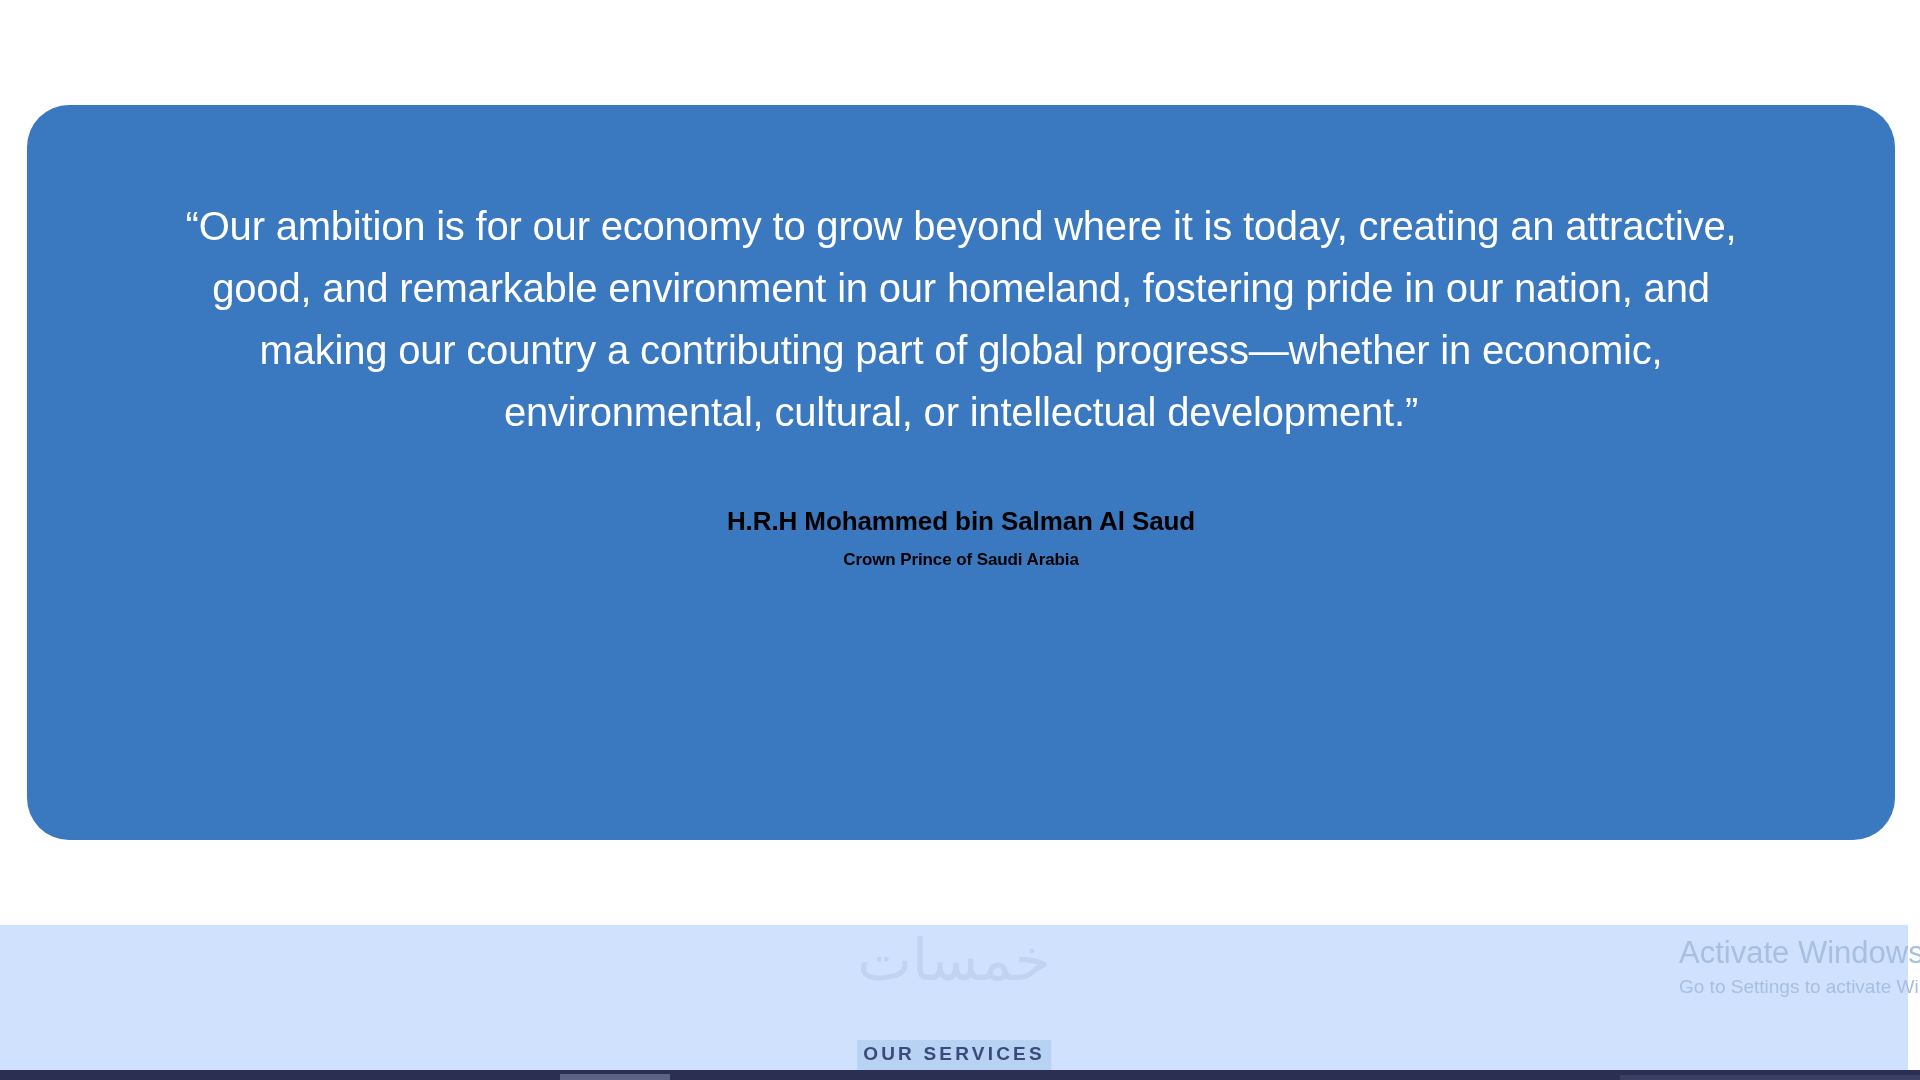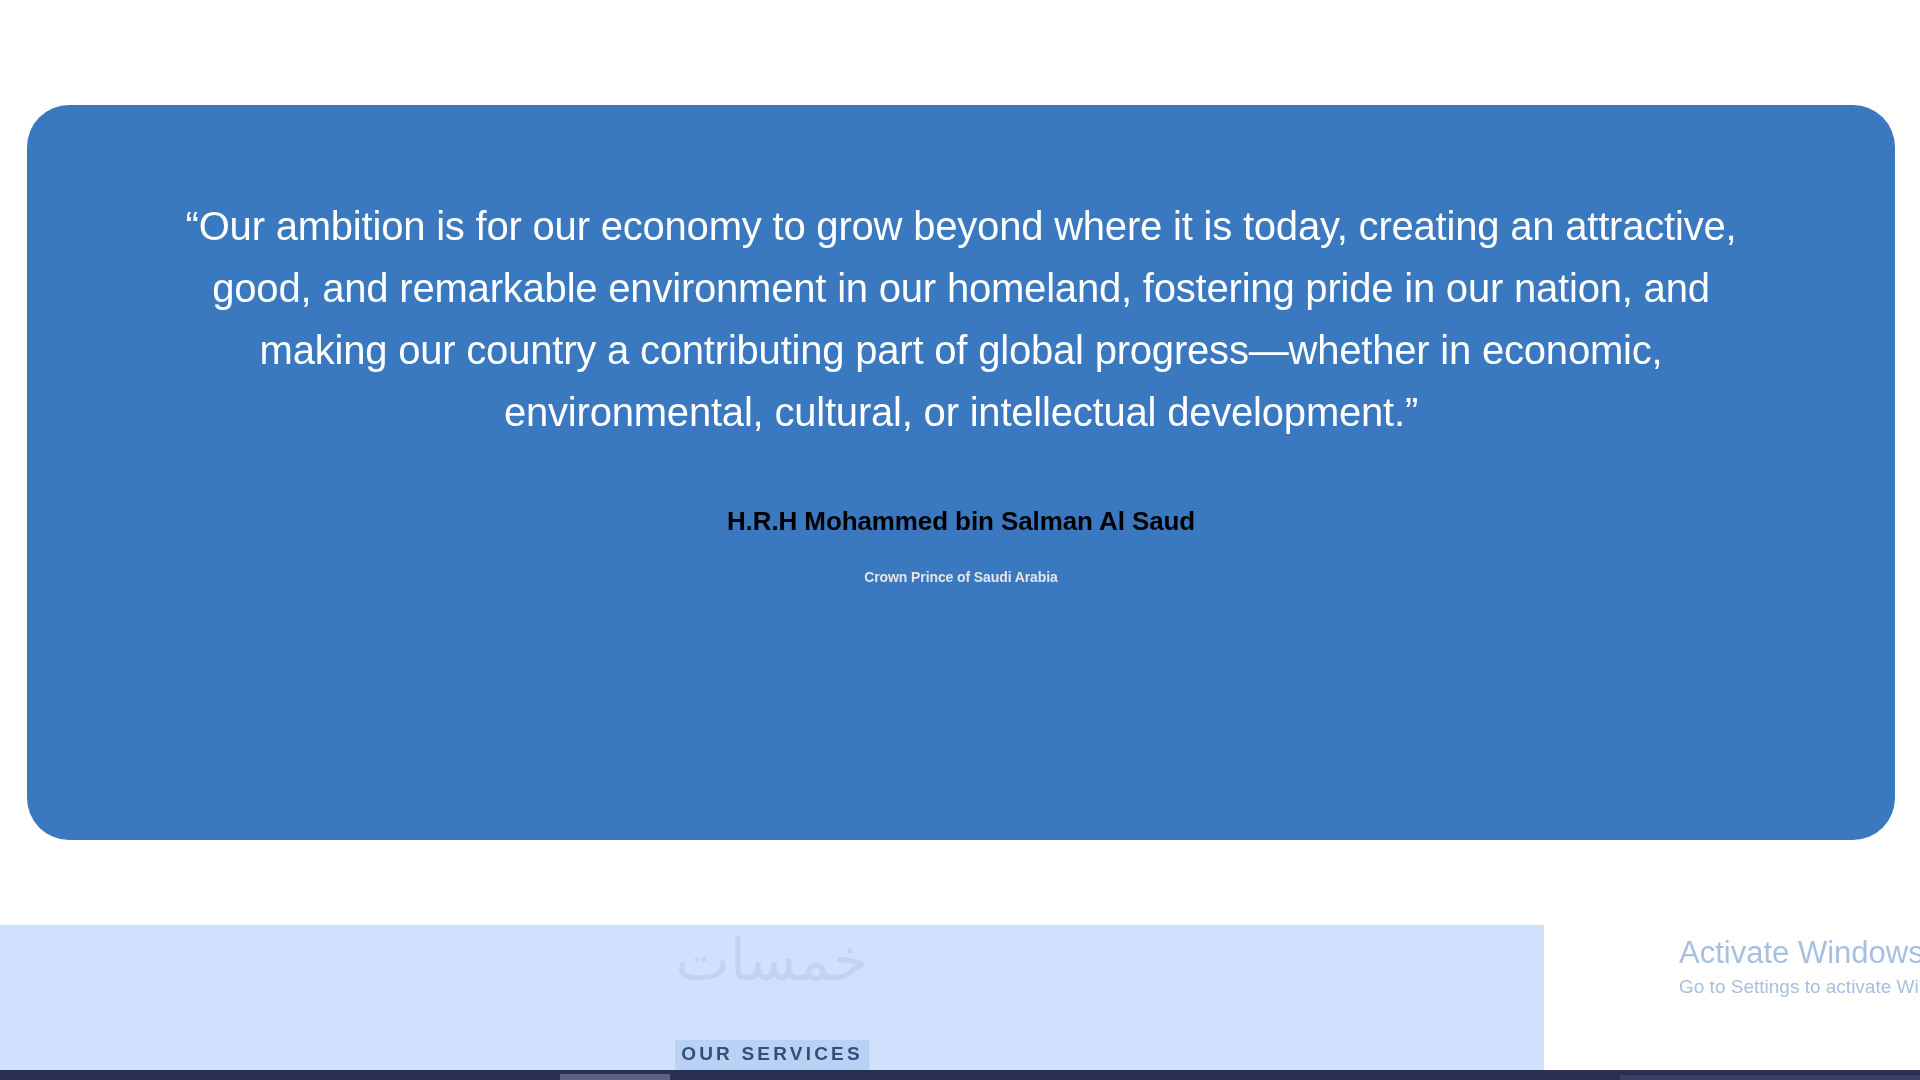--- a/index.html
+++ b/index.html
@@ -61,33 +61,33 @@
 
   #quote-author {
     color:#000000;
     font-size:26px;
     font-weight:700;
     letter-spacing:-0.1px;
     line-height:1.3;
   }
 
   #quote-role {
-    margin-top:30px;
-    color:#e5e5e5;
-    font-size:14px;
+    margin-top:11px;
+    color:#000000;
+    font-size:17px;
     font-weight:700;
     letter-spacing:-0.1px;
   }
 
   
   #services-band {
     position:absolute;
     left:0;
     top:925px;
-    width:1544px;
+    width:1908px;
     height:149px;
     background:#cfe1fd;
     overflow:hidden;
   }
 
   
   #watermark-logo {
     position:absolute;
     left:50%;
     transform:translateX(-50%);

